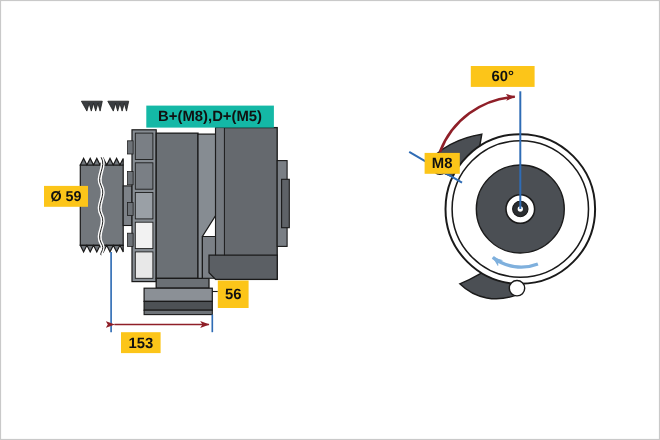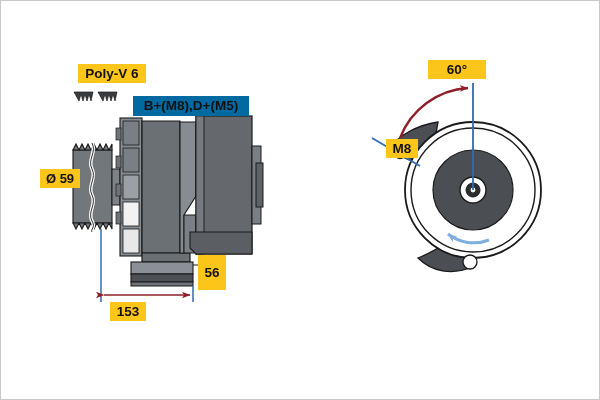--- a/index.html
+++ b/index.html
@@ -42,26 +42,26 @@
     line-height: 1;
     white-space: nowrap;
     display: flex;
     align-items: center;
     justify-content: center;
   }
   .callout.yellow {
     background: #fcc519;
   }
   .callout.blue {
-    background: #0369a1;
+    background: #14b8a6;
   }
   .c-polyv   { left: 78px;  top: 64px;  width: 68px;  height: 19px; font-size: 13.5px; }
   .c-bplus   { left: 133px; top: 96px;  width: 116px; height: 20px; font-size: 13.5px; }
   .c-d59     { left: 40px;  top: 169px; width: 40px;  height: 19px; font-size: 13px; }
-  .c-56      { left: 198px; top: 255px; width: 28px;  height: 35px; font-size: 13.5px; }
+  .c-56      { left: 198px; top: 255px; width: 28px;  height: 25px; font-size: 13.5px; }
   .c-102     { left: 110px; top: 302px; width: 36px;  height: 19px; font-size: 13.5px; }
   .c-60      { left: 428px; top: 60px;  width: 58px;  height: 19px; font-size: 13.5px; }
   .c-m8      { left: 357px; top: 139px; width: 32px;  height: 19px; font-size: 13.5px; margin-left: 29px; }
   .c-d82     { left: 445px; top: 280px; width: 52px;  height: 20px; font-size: 13.5px; }
 </style>
 </head>
 <body>
 
 <div id="canvas">
 
@@ -175,21 +175,20 @@
         <path d="M400,138 A 78 78 0 0 1 468,88" fill="none" stroke="#8f1f28" stroke-width="2.4" marker-start="url(#redArrowStart)" marker-end="url(#redArrowEnd)"></path>
       </g>
 
       <g>
         <path d="M489,240 A 42 42 0 0 1 448,234" fill="none" stroke="#7fb0dd" stroke-width="3" marker-end="url(#blueArrowEnd)"></path>
       </g>
 
     </g>
   </svg>
 
-  <div class="callout yellow c-polyv">Poly-V 6</div>
   <div class="callout blue c-bplus">B+(M8),D+(M5)</div>
   <div class="callout yellow c-d59">Ø 59</div>
   <div class="callout yellow c-56">56</div>
   <div class="callout yellow c-102">153</div>
 
   <div class="callout yellow c-60">60°</div>
   <div class="callout yellow c-m8">M8</div>
 
   <div class="frame"></div>
 </div>

